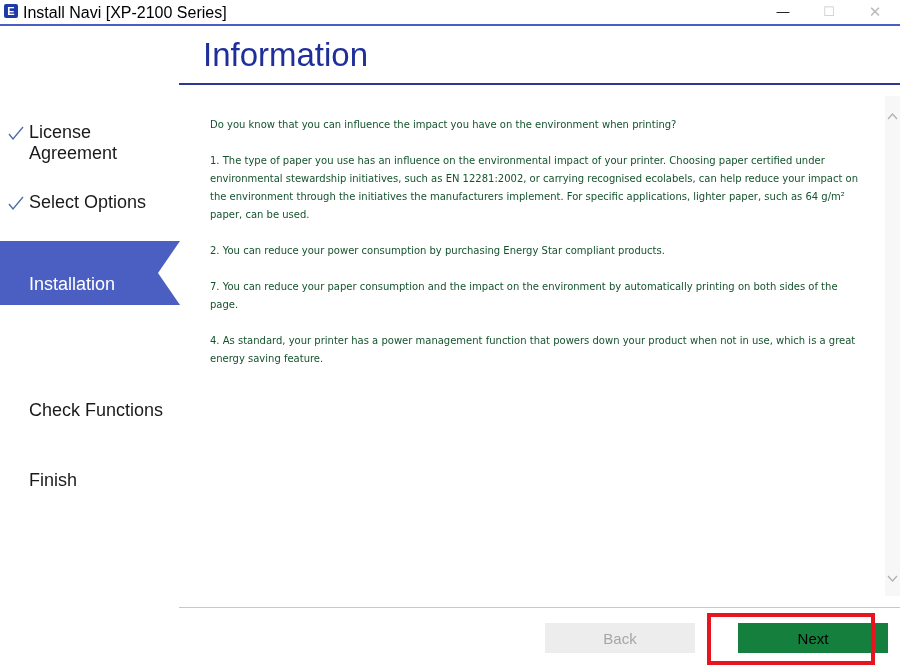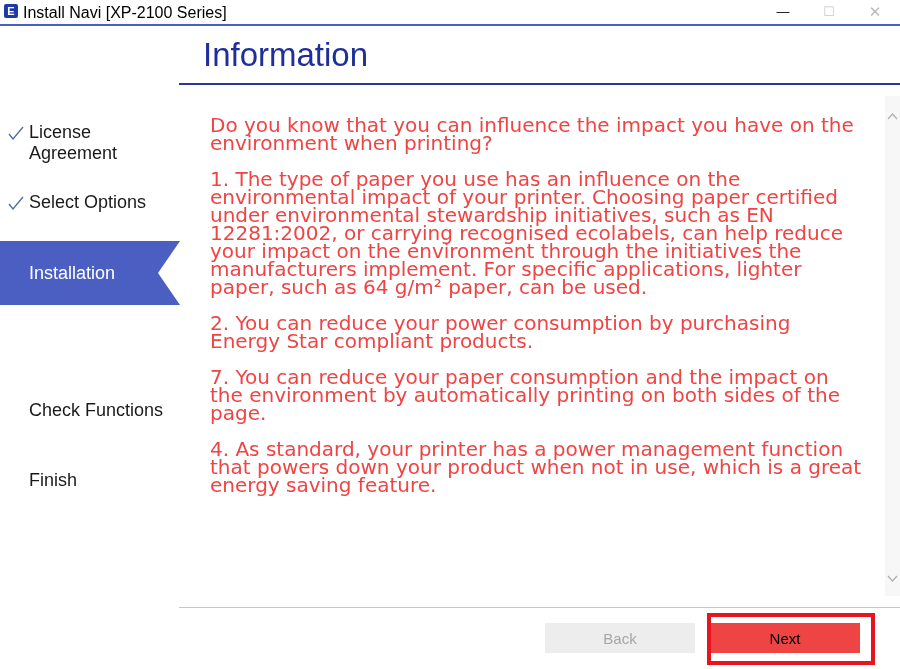--- a/index.html
+++ b/index.html
@@ -32,56 +32,56 @@
       position: absolute; left: 0; width: 180px; height: 64px;
       font-size: 18px; color: #1a1a1a;
     }
     .step .label { position: absolute; left: 29px; top: 0; }
     .step .check {
       position: absolute; left: 8px; top: 4px; width: 16px; height: 14px;
     }
     .step.active {
       background: #4a5fc1;
     }
-    .step.active .label { color: #ffffff; top: 22px; }
+    .step.active .label { color: #ffffff; top: 33px; }
     .step.active .notch {
       position: absolute; right: 0; top: 0; width: 0; height: 0;
       border-top: 32px solid transparent; border-bottom: 32px solid transparent;
       border-right: 22px solid #ffffff;
     }
 
     .page-title {
       position: absolute; left: 203px; top: 36px; font-size: 33px; color: #1f2f9a;
     }
     .title-rule {
       position: absolute; left: 179px; top: 83px; width: 721px; height: 2px; background: #2b3990;
     }
     .content {
       position: absolute; left: 210px; top: 116px; width: 655px;
-      font-family: "DejaVu Sans", sans-serif; font-size: 20px; line-height: 18px; color: #ef4444;
+      font-family: "DejaVu Sans", sans-serif; font-size: 10px; line-height: 18px; color: #14532d;
     }
     .content p { margin: 0 0 18px 0; }
     .scrollbar {
       position: absolute; left: 885px; top: 96px; width: 15px; height: 500px; background: #f7f7f7;
     }
     .scroll-arrow {
       position: absolute; left: 0; width: 15px; height: 16px; color: #a8a8a8;
       font-size: 11px; text-align: center; line-height: 16px;
     }
     .scroll-arrow.up { top: 12px; }
     .scroll-arrow.down { bottom: 10px; }
     .footer-rule {
       position: absolute; left: 179px; top: 607px; width: 721px; height: 1px; background: #c8c8c8;
     }
     .btn {
       position: absolute; top: 623px; width: 150px; height: 30px; border: none;
       font-family: Liberation Sans, sans-serif; font-size: 15px; text-align: center; line-height: 30px;
     }
     .btn.back { left: 545px; background: #ededed; color: #a6a6a6; }
-    .btn.next { left: 710px; background: #ef4444; color: #000; }
+    .btn.next { left: 738px; background: #15803d; color: #000; }
     .highlight {
       position: absolute; left: 707px; top: 613px; width: 160px; height: 44px;
       border: 4px solid #e8141e;
     }
   </style>
 </head>
 <body>
 
 <div class="titlebar">
   <div class="app-icon">E</div>

